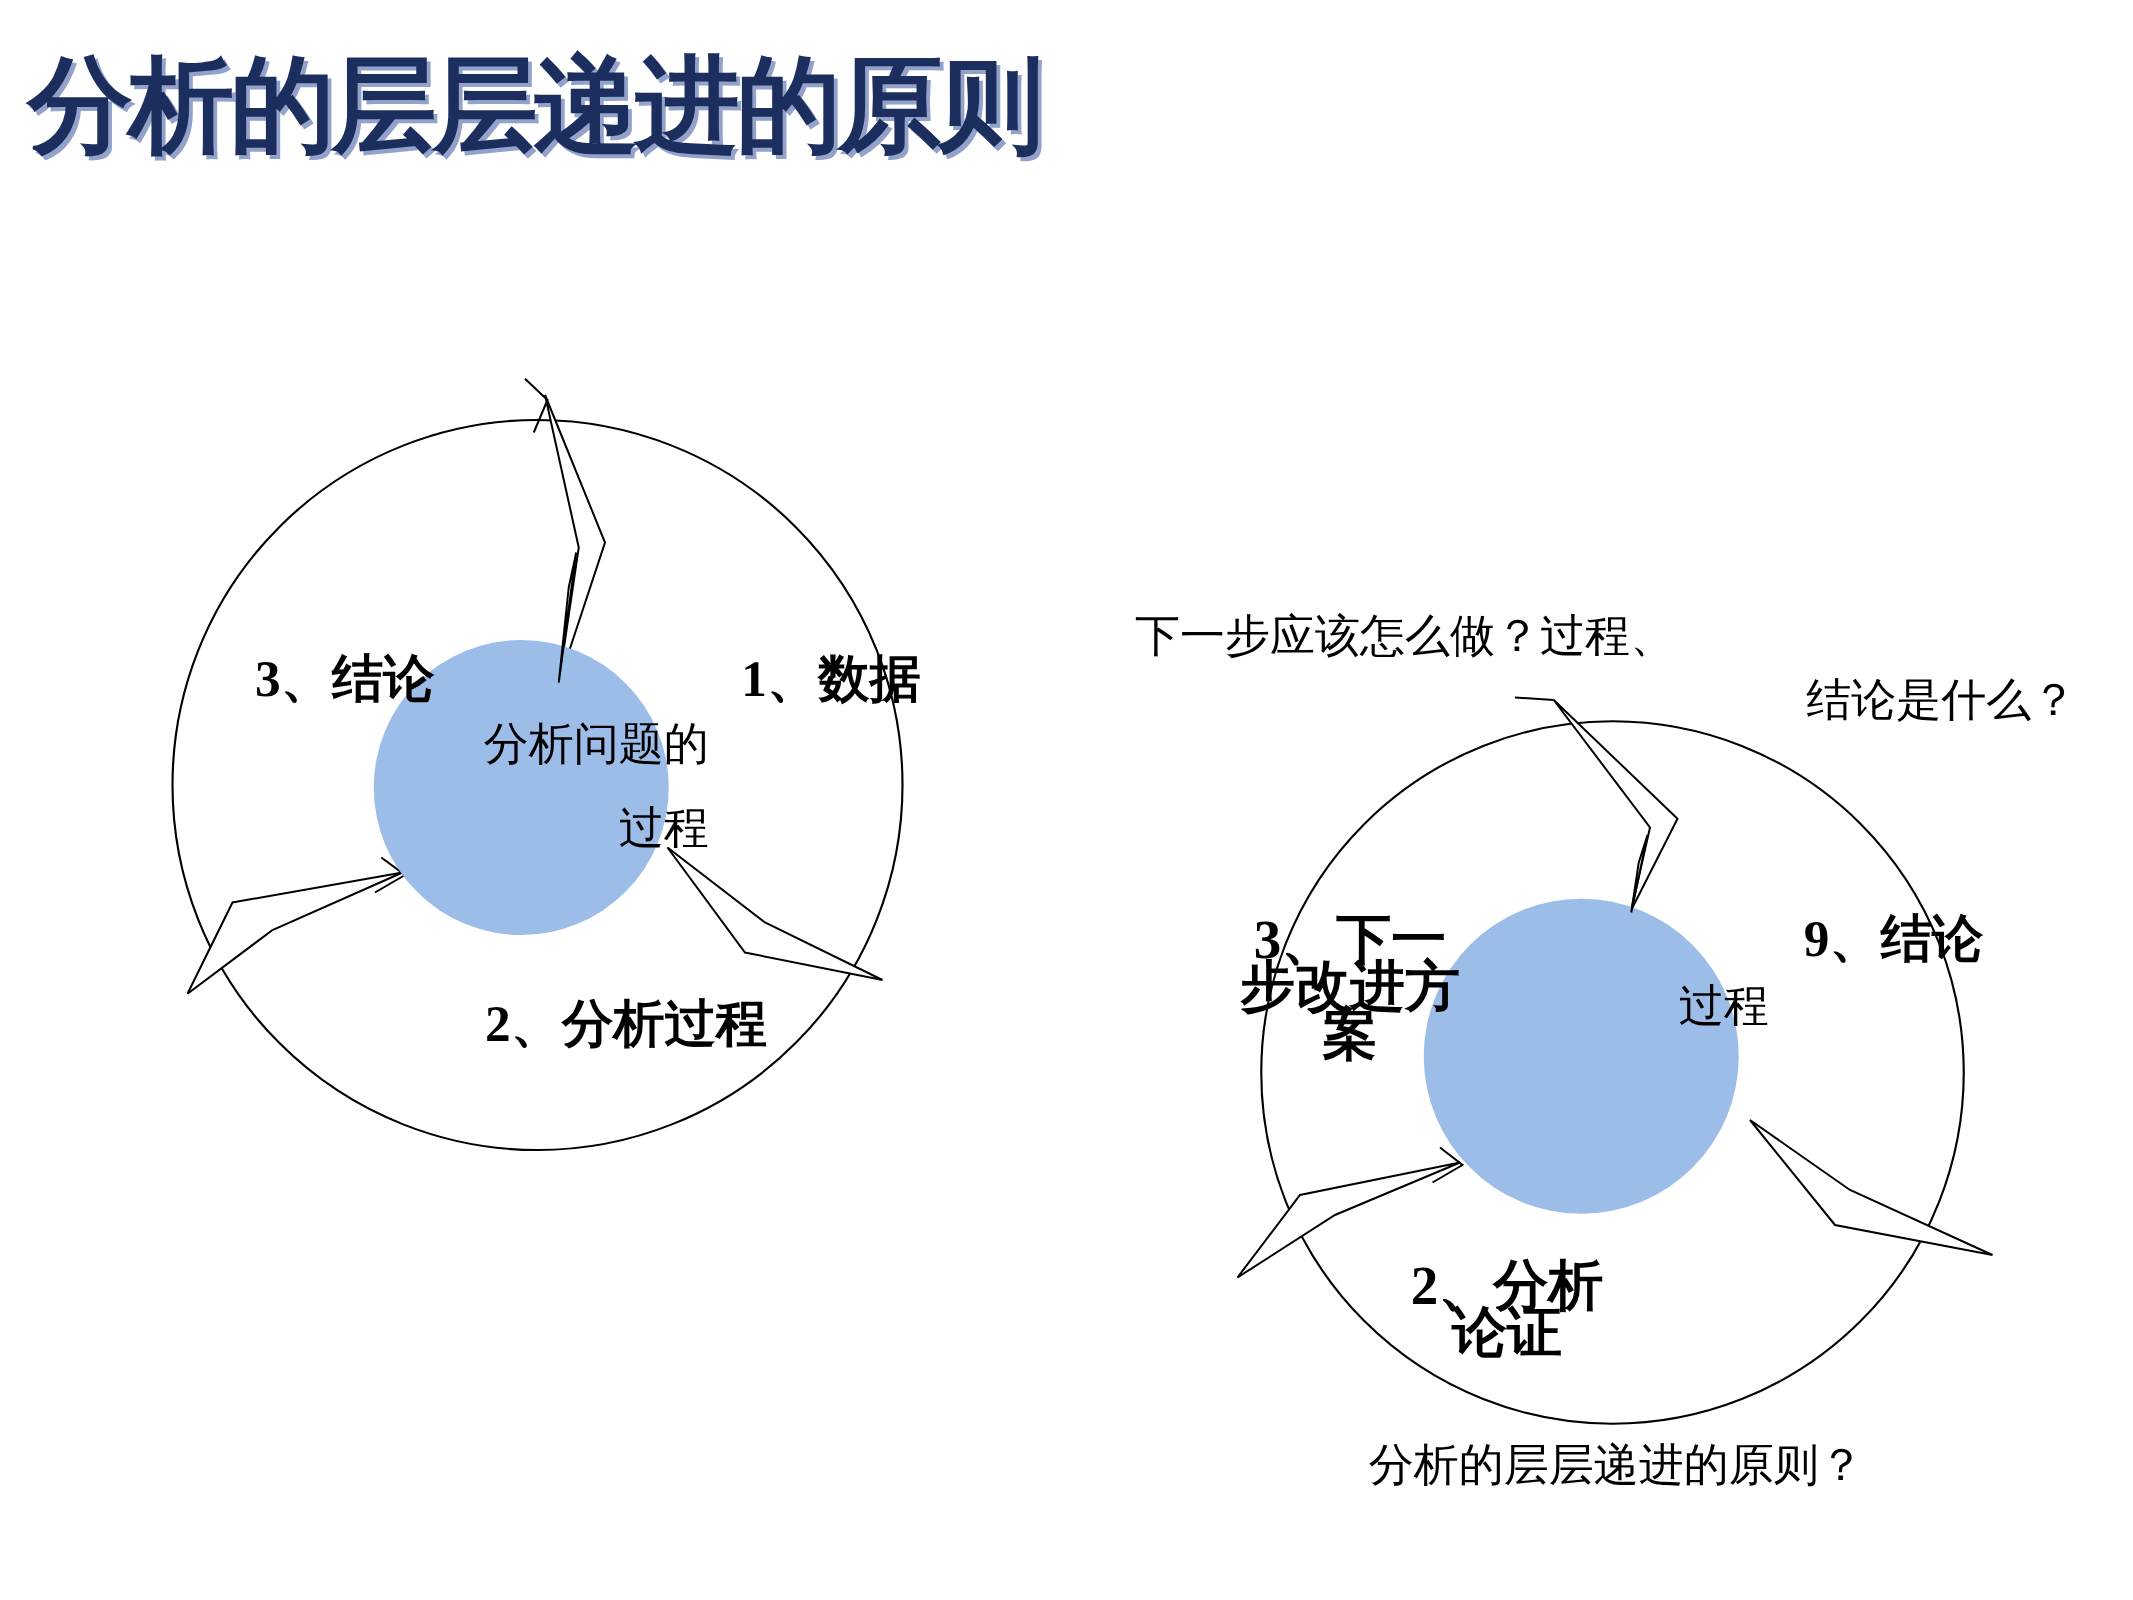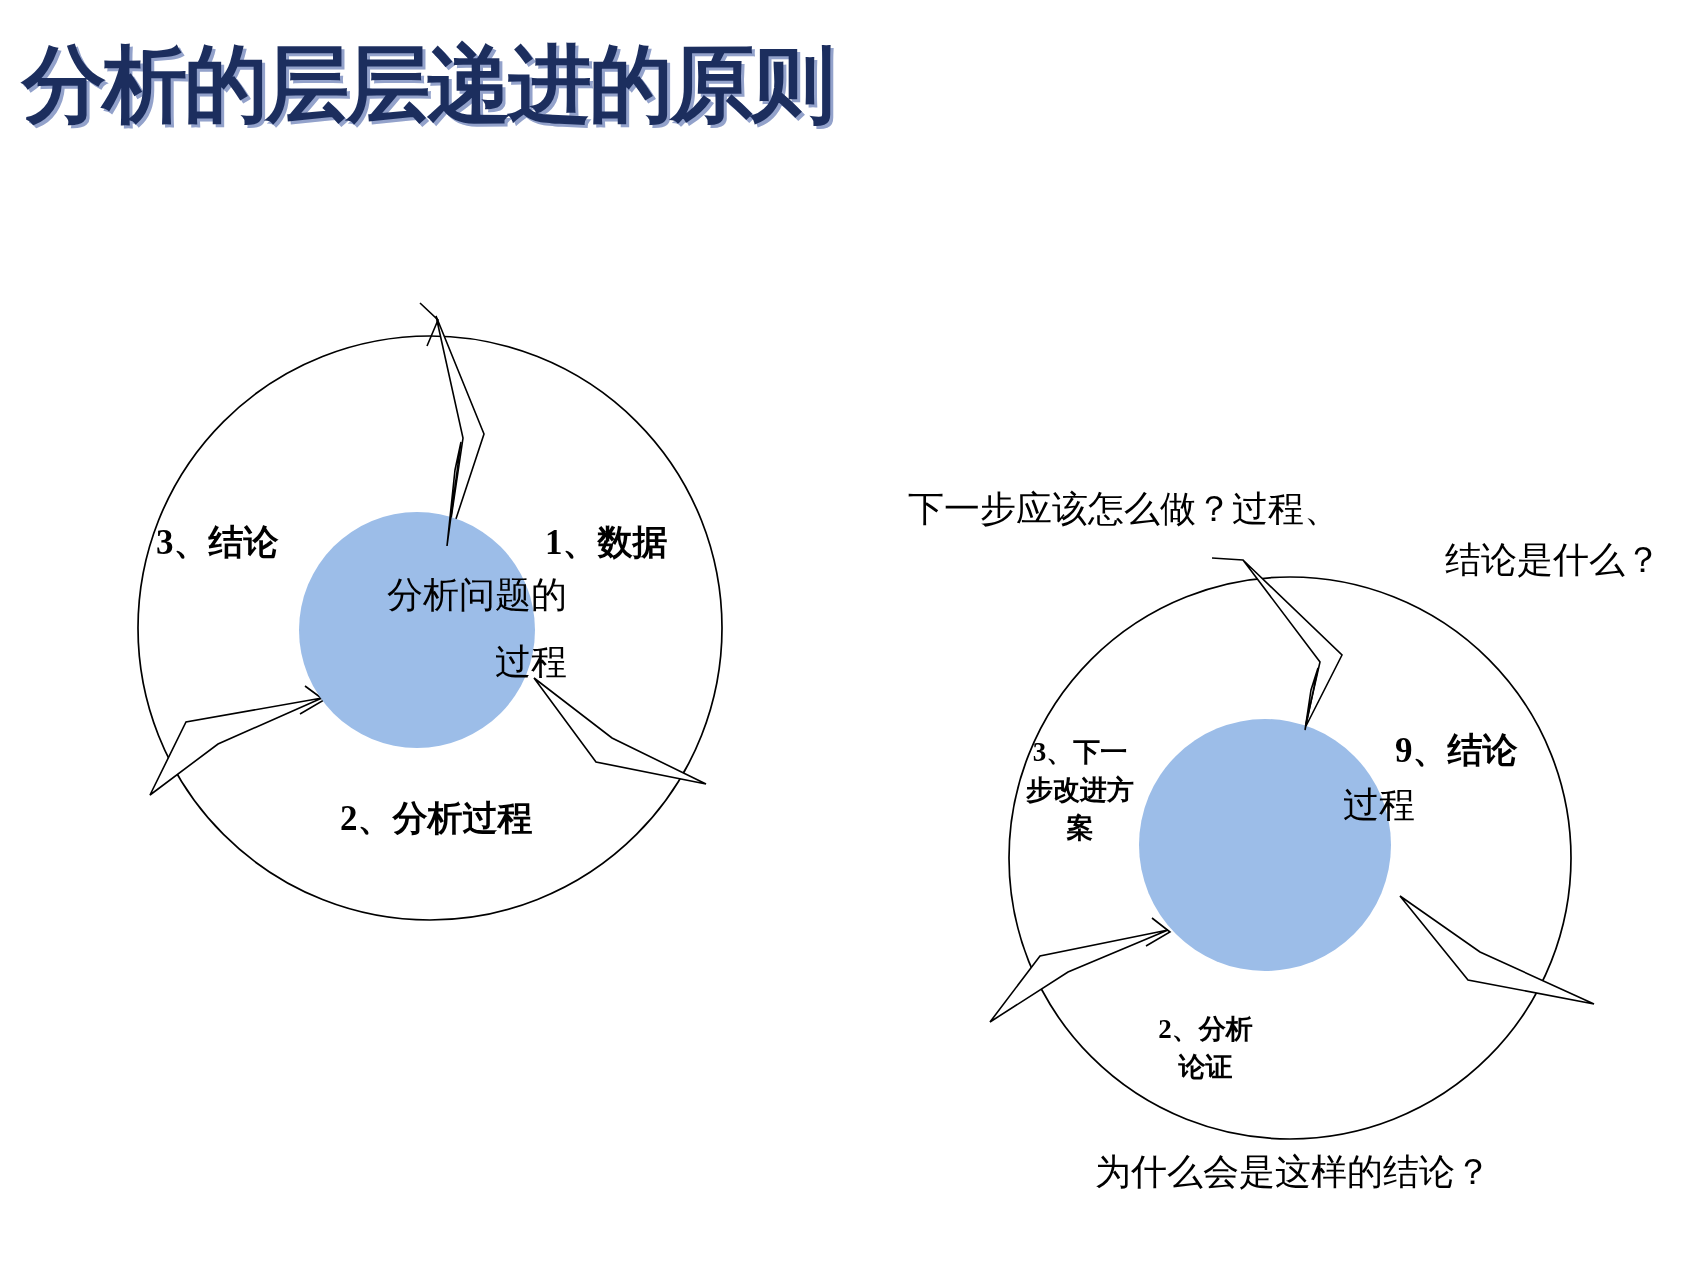--- a/index.html
+++ b/index.html
@@ -18,25 +18,25 @@
     font-weight:900;font-size:84px;letter-spacing:-3px;line-height:1.1;
     color:var(--title);text-shadow:3px 3px 0 var(--title-shadow);
     white-space:nowrap;
   }
   .art{position:absolute;left:0;top:0;width:1706px;height:1280px;}
   .ring{fill:none;stroke:var(--line);stroke-width:1.7px;}
   .bubble{fill:var(--circle-fill);}
   .dart{fill:#ffffff;stroke:var(--line);stroke-width:1.6px;stroke-linejoin:miter;}
   .hook{fill:none;stroke:var(--line);stroke-width:1.6px;}
   .lbl{
-    position:absolute;font-weight:bold;font-size:35px;line-height:38px;
-    white-space:nowrap;color:var(--text);
+    position:absolute;font-weight:bold;font-size:41px;line-height:38px;
+    white-space:nowrap;color:var(--text);margin-left:48px;
   }
   .stack{
-    position:absolute;font-weight:bold;font-size:27px;line-height:38px;
+    position:absolute;font-weight:bold;font-size:44px;line-height:38px;
     text-align:center;color:var(--text);
   }
   .center-txt{
     position:absolute;width:300px;text-align:right;
     font-size:36px;line-height:67px;color:var(--text);
   }
   .anno{position:absolute;font-size:36px;white-space:nowrap;color:var(--text);}
   .anno-multi{position:absolute;font-size:36px;line-height:59px;color:var(--text);white-space:nowrap;}
 </style>
 </head>
@@ -90,15 +90,15 @@
   <div class="lbl" style="left:1395px;top:732px;">9、结论</div>
   <div class="stack" style="left:1128px;top:1010px;width:155px;">
     <div>2、分析</div>
     <div>论证</div>
   </div>
 
   <div class="anno-multi" style="left:908px;top:480px;">
     <div>下一步应该怎么做？过程、</div>
   </div>
   <div class="anno" style="left:1445px;top:536px;">结论是什么？</div>
-  <div class="anno" style="left:1095px;top:1148px;">为什么会是这样的结论？</div>
+  <div class="anno" style="left:1095px;top:1148px;">分析的层层递进的原则？</div>
 
 </div>
 
 </body></html>

